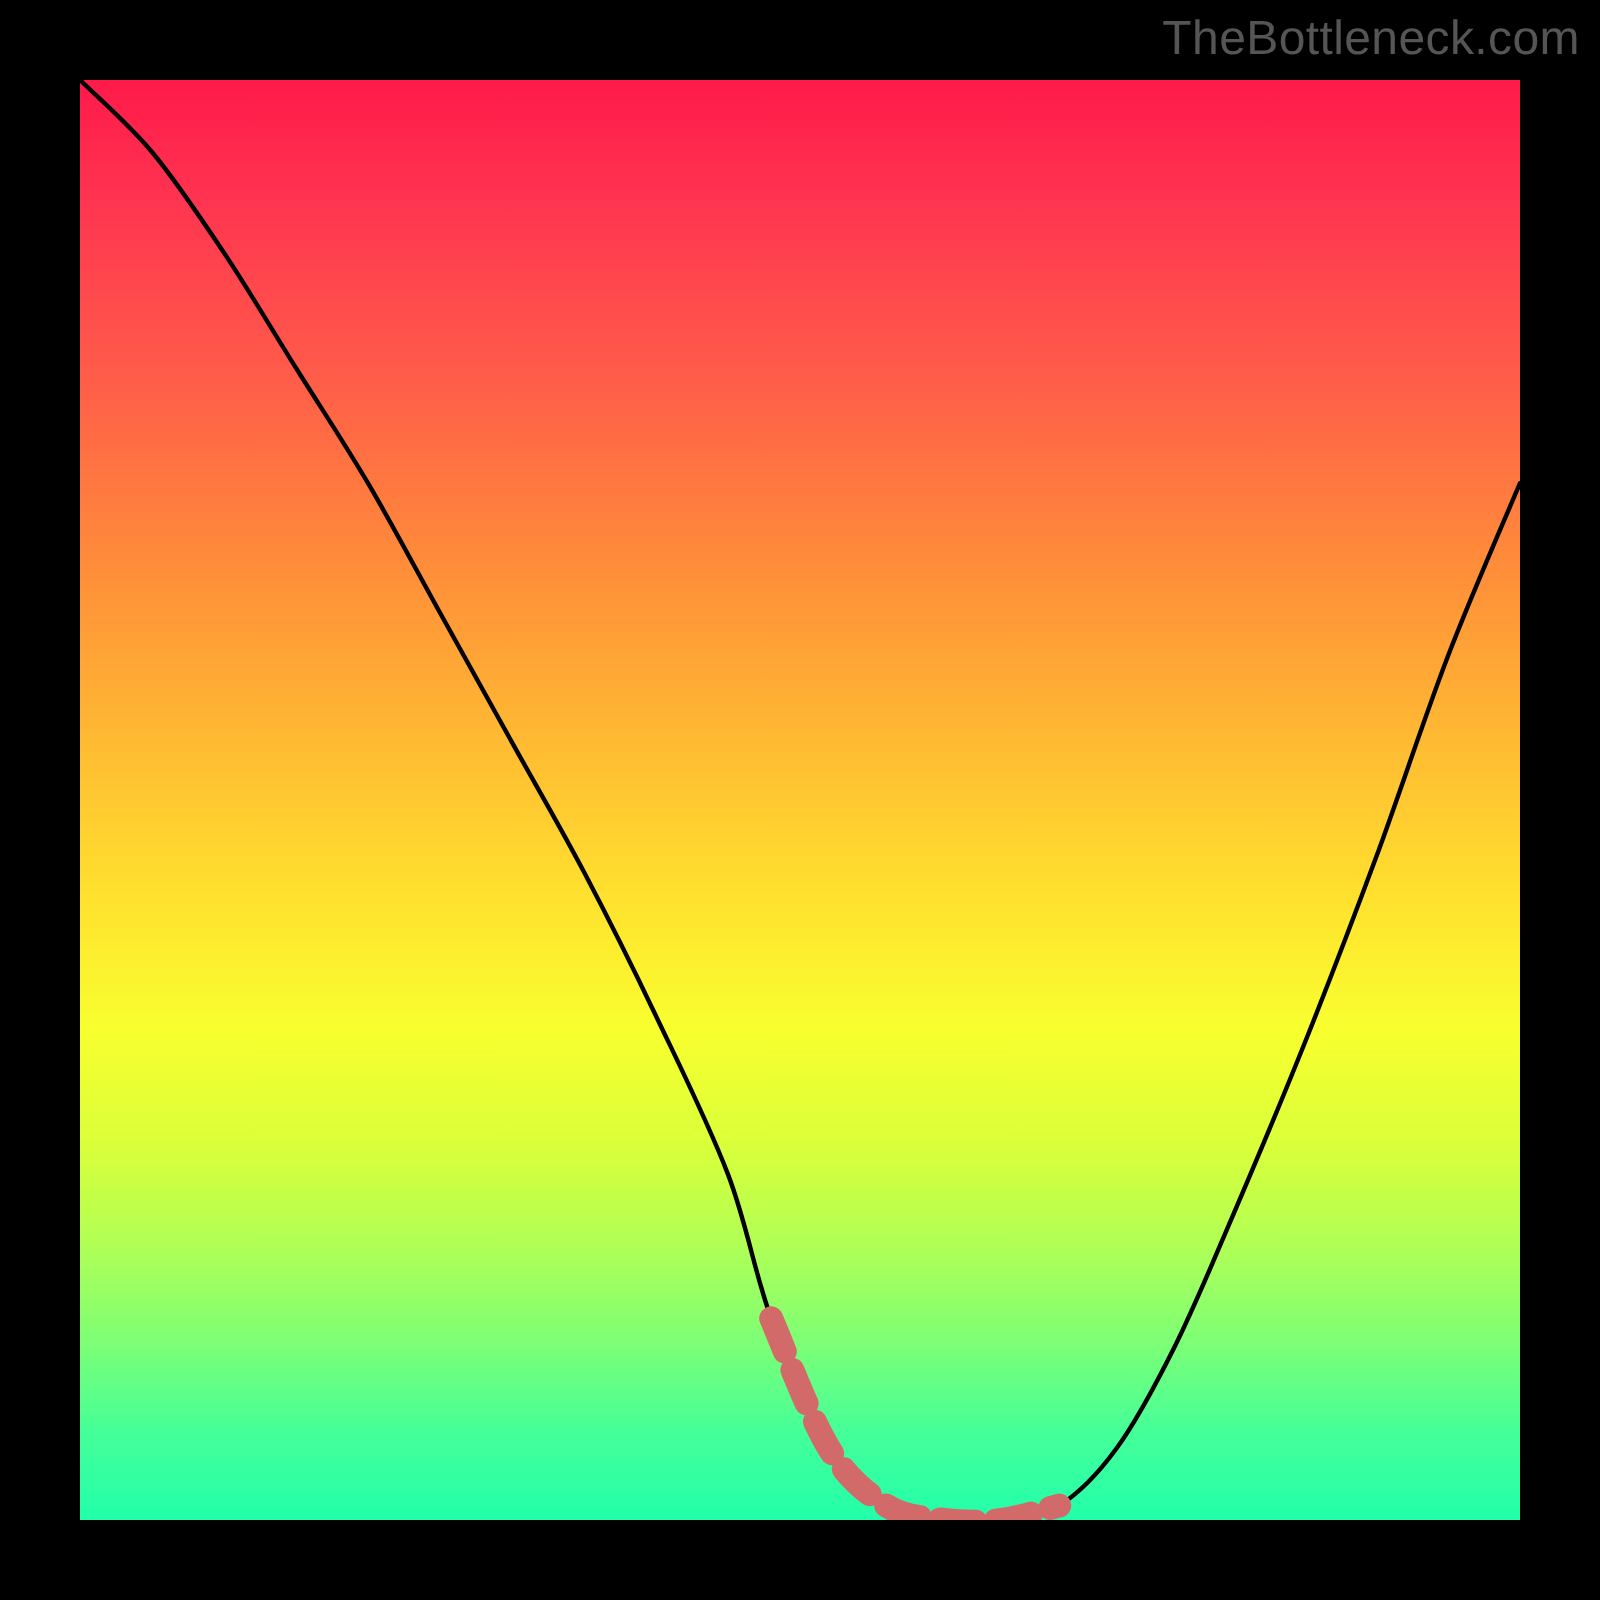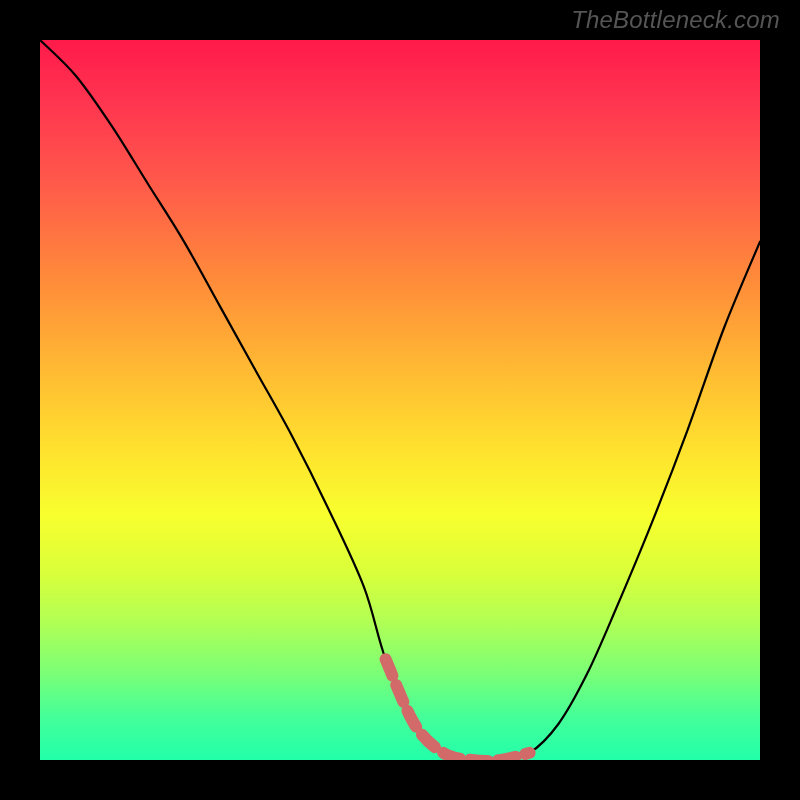--- a/index.html
+++ b/index.html
@@ -7,27 +7,26 @@
     width: 800px;
     height: 800px;
     background: #000;
     position: relative;
     font-family: Arial, sans-serif;
     overflow: hidden;
   }
   .watermark {
     position: absolute;
     top: 6px;
-    right: 20px;
+    right: 10px;
     color: #555;
     font-size: 24px;
     font-weight: 500;
     z-index: 10;
     letter-spacing: 0.2px;
-    font-style: italic;
   }
   .plot-area {
     position: absolute;
     left: 40px;
     top: 40px;
     width: 720px;
     height: 720px;
     overflow: hidden;
   }
   .gradient-bg {

